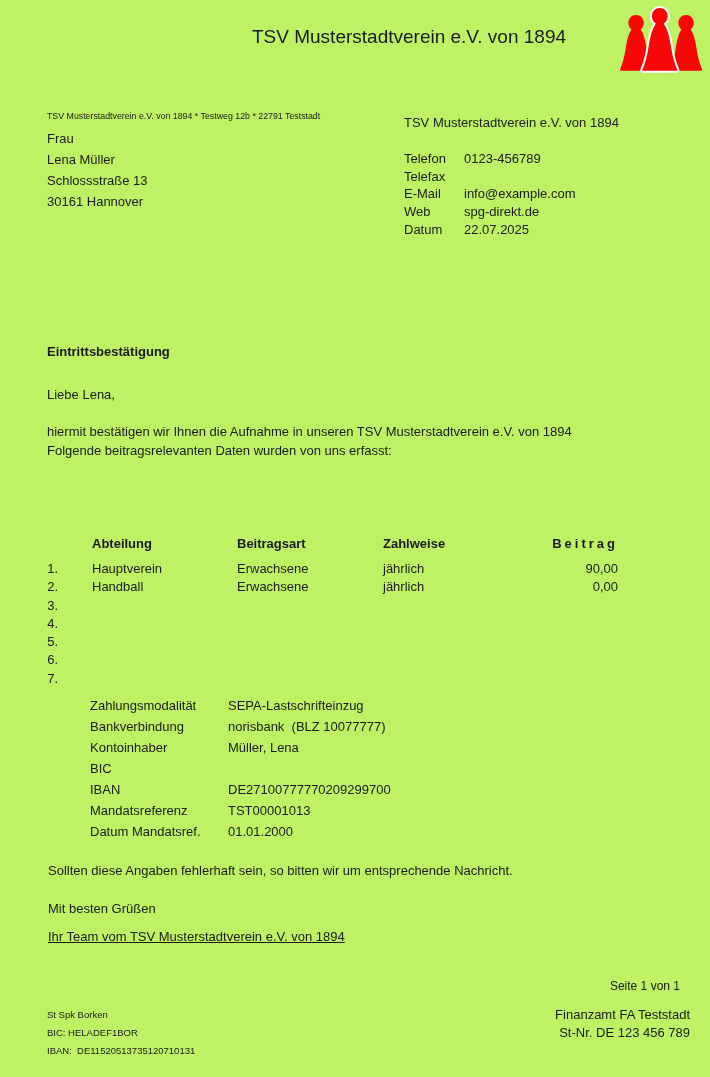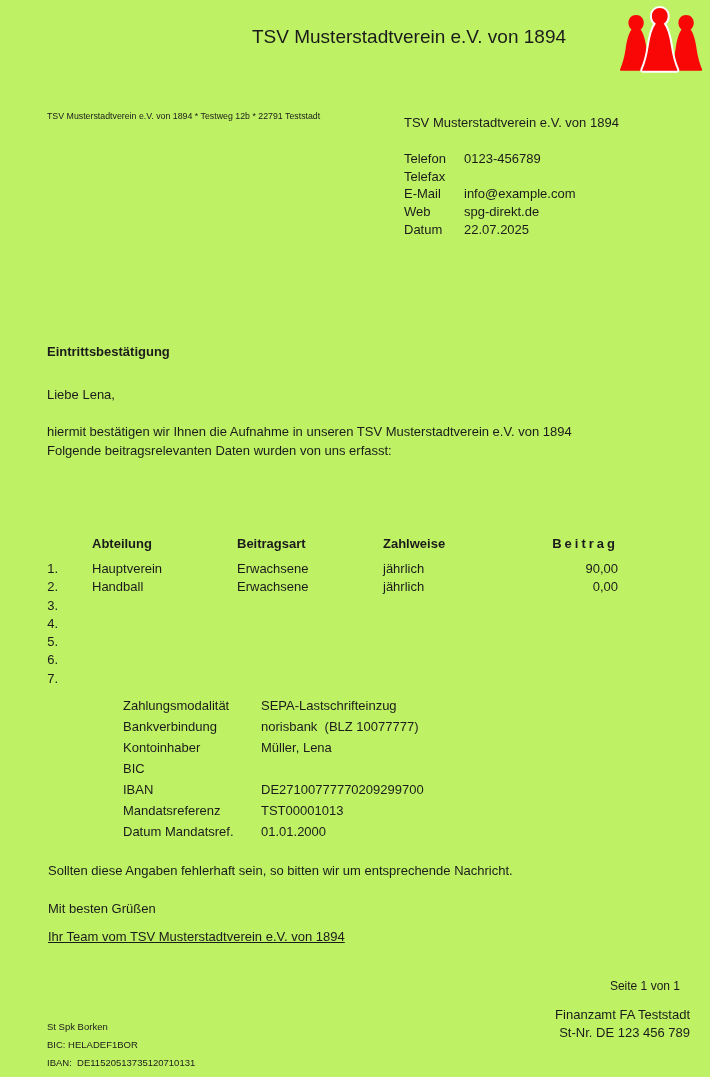--- a/index.html
+++ b/index.html
@@ -43,30 +43,30 @@
   .trow  { position: relative; height: 18.3px; }
   .c-num { position: absolute; left: 0; width: 20px; text-align: right; }
   .c-abt { position: absolute; left: 54px; }
   .c-art { position: absolute; left: 199px; }
   .c-zah { position: absolute; left: 345px; }
   .c-bei { position: absolute; left: 400px; right: 0; text-align: right; }
   .thead .c-bei { letter-spacing: 3px; }
 
   .payment { left: 90px; top: 695px; line-height: 21px; }
   .pay-row { white-space: nowrap; }
-  .pay-label { display: inline-block; width: 138px; margin-left: 33px; }
+  .pay-label { display: inline-block; width: 138px; }
   .pay-value { white-space: pre-wrap; }
 
   .note      { left: 48px; top: 863px; }
   .greeting  { left: 48px; top: 901px; }
   .signature { left: 48px; top: 929px; text-decoration: underline; }
 
   .page-info { right: 30px; top: 979px; font-size: 12px; }
 
-  .footer-left  { left: 47px;  top: 1006px; font-size: 9.5px; line-height: 18px; margin-top: 12px; }
+  .footer-left  { left: 47px;  top: 1006px; font-size: 9.5px; line-height: 18px; }
   .footer-right { right: 20px; top: 1006px; font-size: 13px; line-height: 18px; text-align: right; }
 
   .pawn { fill: #f90606; }
   .pawn-front { fill: #f90606; stroke: #ffffff; stroke-width: 3; }
 </style>
 </head>
 <body>
 
 <div class="page">
 
@@ -75,20 +75,26 @@
   <svg class="abs logo" viewBox="0 0 86 70" xmlns="http://www.w3.org/2000/svg" aria-hidden="true">
     <g>
       <path class="pawn" transform="translate(1,9) scale(0.57)" d="M30 0 C22 0 16.5 6 16.5 13.5 C16.5 18.5 18.5 22.5 22 25.5 C16.5 33 13.5 46 11.5 60 C9.5 74 6 86 2 95 C1.2 96.6 2.5 98 4.5 98 L55.5 98 C57.5 98 58.8 96.6 58 95 C54 86 50.5 74 48.5 60 C46.5 46 43.5 33 38 25.5 C41.5 22.5 43.5 18.5 43.5 13.5 C43.5 6 38 0 30 0 Z"></path>
       <path class="pawn" transform="translate(51,9) scale(0.57)" d="M30 0 C22 0 16.5 6 16.5 13.5 C16.5 18.5 18.5 22.5 22 25.5 C16.5 33 13.5 46 11.5 60 C9.5 74 6 86 2 95 C1.2 96.6 2.5 98 4.5 98 L55.5 98 C57.5 98 58.8 96.6 58 95 C54 86 50.5 74 48.5 60 C46.5 46 43.5 33 38 25.5 C41.5 22.5 43.5 18.5 43.5 13.5 C43.5 6 38 0 30 0 Z"></path>
       <path class="pawn-front" transform="translate(22,1) scale(0.66)" d="M30 0 C22 0 16.5 6 16.5 13.5 C16.5 18.5 18.5 22.5 22 25.5 C16.5 33 13.5 46 11.5 60 C9.5 74 6 86 2 95 C1.2 96.6 2.5 98 4.5 98 L55.5 98 C57.5 98 58.8 96.6 58 95 C54 86 50.5 74 48.5 60 C46.5 46 43.5 33 38 25.5 C41.5 22.5 43.5 18.5 43.5 13.5 C43.5 6 38 0 30 0 Z"></path>
     </g>
   </svg>
 
   <div class="abs sender">TSV Musterstadtverein e.V. von 1894 * Testweg 12b * 22791 Teststadt</div>
 
+  <div class="abs recipient">
+    <div>Frau</div>
+    <div>Lena Müller</div>
+    <div>Schlossstraße 13</div>
+    <div>30161 Hannover</div>
+  </div>
 
   <div class="abs org-line">TSV Musterstadtverein e.V. von 1894</div>
 
   <div class="abs info-rows">
     <div class="info-row">
       <span class="info-label">Telefon</span><span class="info-value">0123-456789</span>
     </div>
     <div class="info-row">
       <span class="info-label">Telefax</span><span class="info-value"></span>
     </div>

